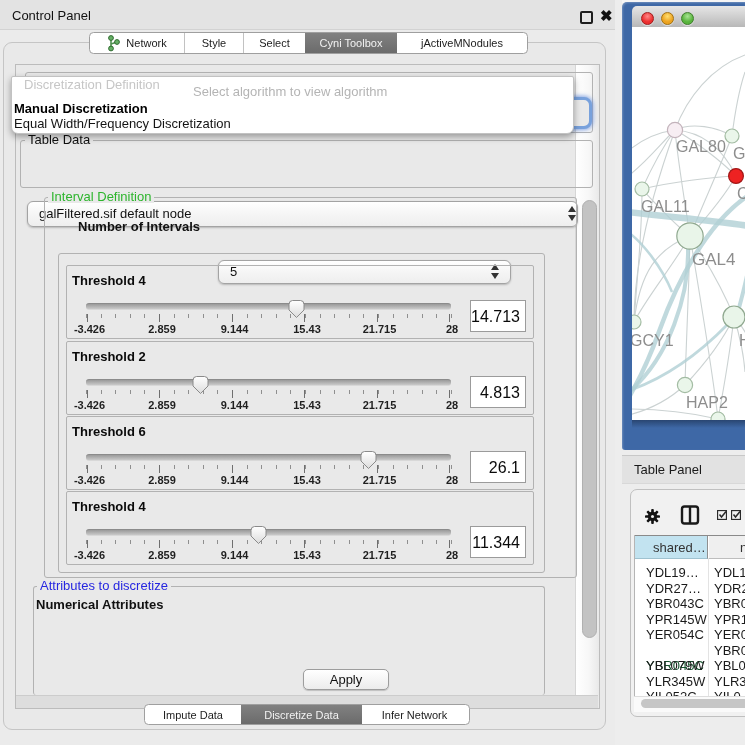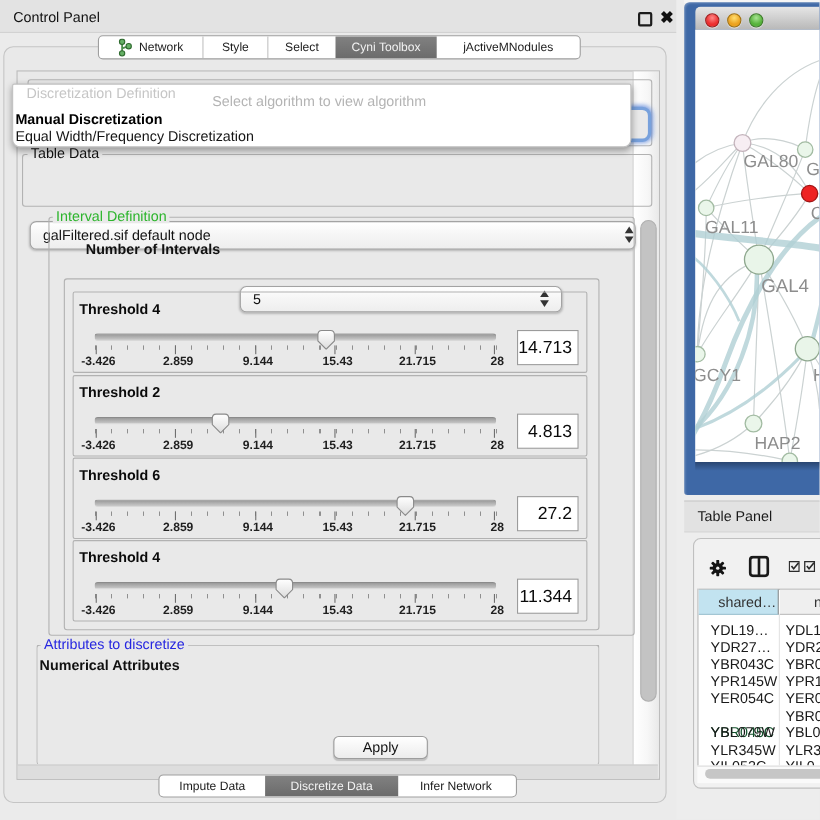--- a/index.html
+++ b/index.html
@@ -140,21 +140,21 @@
 <div class="slabel" style="left:452px;top:474px;">28</div>
 <div class="abs" style="left:358.5px;top:450px;width:19px;height:19px;"><svg width="19" height="19" viewBox="0 0 19 19">
         <defs>
           <linearGradient id="tg" x1="0" y1="0" x2="0" y2="1">
             <stop offset="0" stop-color="#ffffff"></stop>
             <stop offset="1" stop-color="#dcdcdc"></stop>
           </linearGradient>
         </defs>
         <path d="M2,5.5 Q2,1.5 5.5,1.5 L13.5,1.5 Q17,1.5 17,5.5 L17,11 L9.5,18.5 L2,11 Z" fill="url(#tg)" stroke="#8a8a8a" stroke-width="1"></path>
       </svg></div>
-<div class="valbox" style="left:470px;top:451px;width:49px;height:29px;padding:1px 5px 0 0;line-height:29px;">27.2</div>
+<div class="valbox" style="left:470px;top:451px;width:49px;height:29px;padding:1px 5px 0 0;line-height:29px;">26.1</div>
 <div class="thbox" style="left:66px;top:491px;width:466px;height:72px;"></div>
 <div class="abs" style="left:72px;top:499px;font-size:13px;font-weight:bold;color:#0a0a0a;">Threshold 4</div>
 <div class="abs" style="left:86px;top:529px;width:365px;height:5px;border-radius:3px;background:linear-gradient(#9a9a9a,#c9c9c9);border-top:1px solid #8b8b8b;border-bottom:1px solid #d8d8d8;"></div>
 <div class="tickminor" style="left:86px;top:540px;width:366px;height:4px;"></div>
 <div class="tmaj" style="left:86.5px;top:540px;height:8px;"></div>
 <div class="tmaj" style="left:159px;top:540px;height:8px;"></div>
 <div class="tmaj" style="left:231.5px;top:540px;height:8px;"></div>
 <div class="tmaj" style="left:304px;top:540px;height:8px;"></div>
 <div class="tmaj" style="left:376.5px;top:540px;height:8px;"></div>
 <div class="tmaj" style="left:449px;top:540px;height:8px;"></div>

